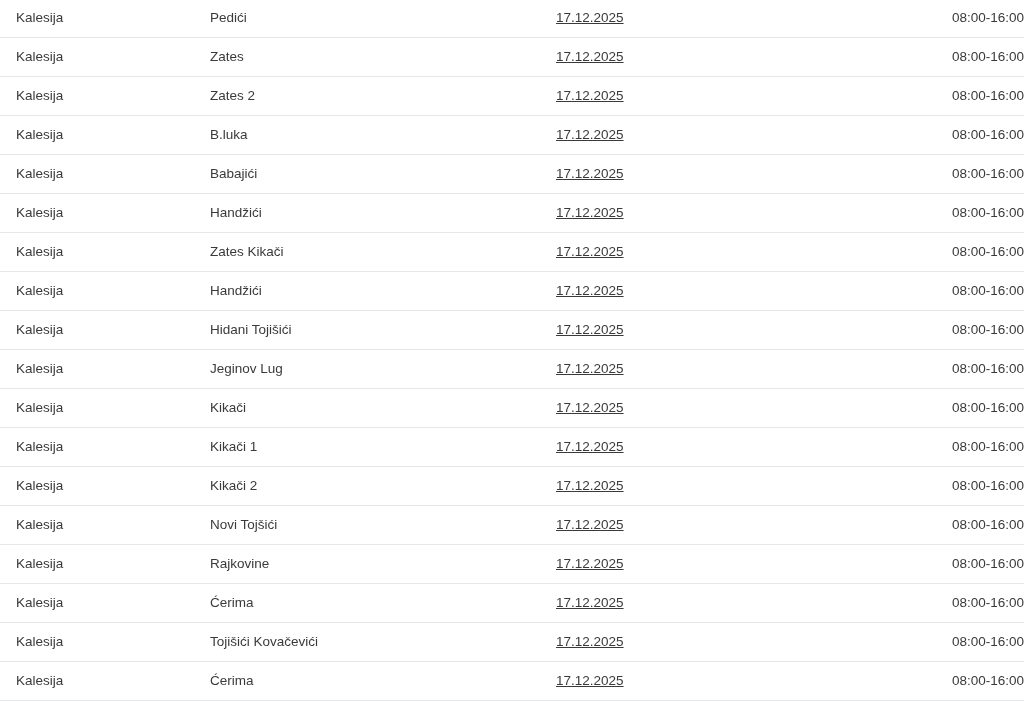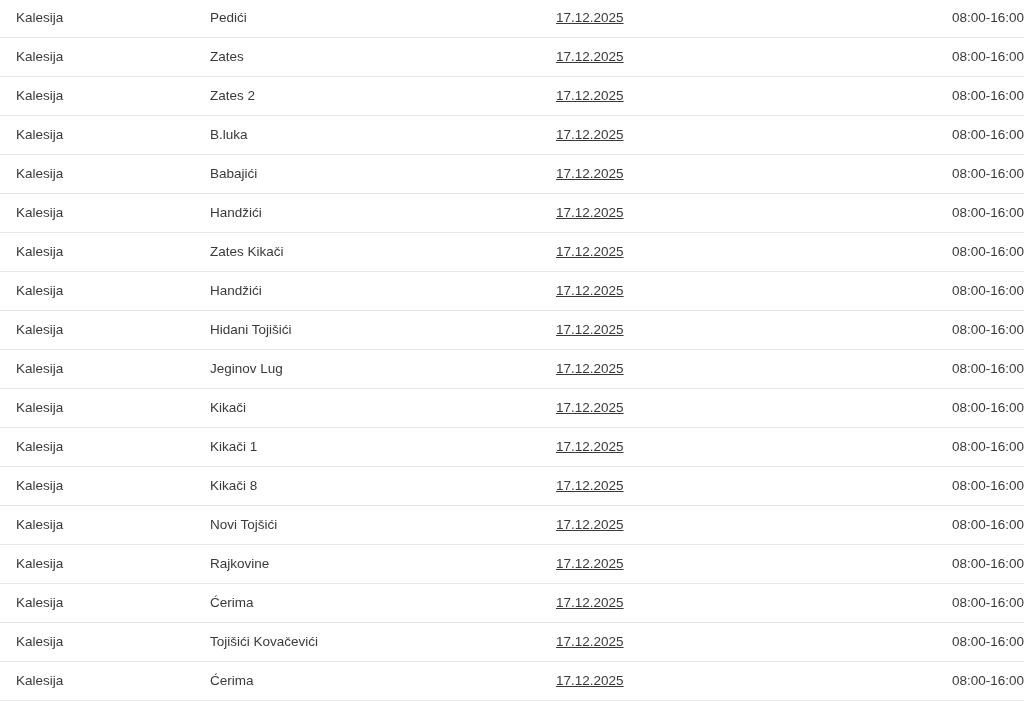--- a/index.html
+++ b/index.html
@@ -123,21 +123,21 @@
         <td class="cell-time">08:00-16:00</td>
       </tr>
       <tr>
         <td class="cell-municipality">Kalesija</td>
         <td class="cell-place">Kikači 1</td>
         <td class="cell-date">17.12.2025</td>
         <td class="cell-time">08:00-16:00</td>
       </tr>
       <tr>
         <td class="cell-municipality">Kalesija</td>
-        <td class="cell-place">Kikači 8</td>
+        <td class="cell-place">Kikači 2</td>
         <td class="cell-date">17.12.2025</td>
         <td class="cell-time">08:00-16:00</td>
       </tr>
       <tr>
         <td class="cell-municipality">Kalesija</td>
         <td class="cell-place">Novi Tojšići</td>
         <td class="cell-date">17.12.2025</td>
         <td class="cell-time">08:00-16:00</td>
       </tr>
       <tr>

